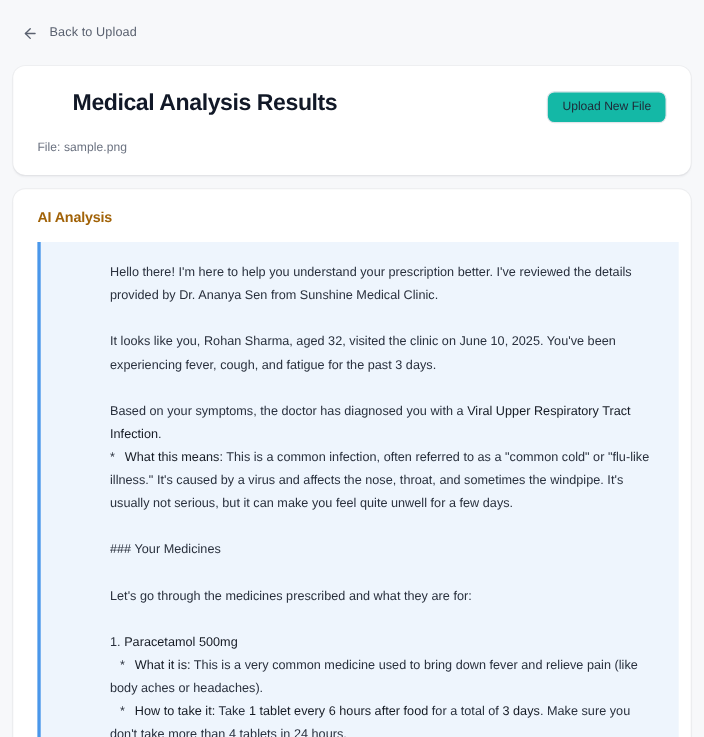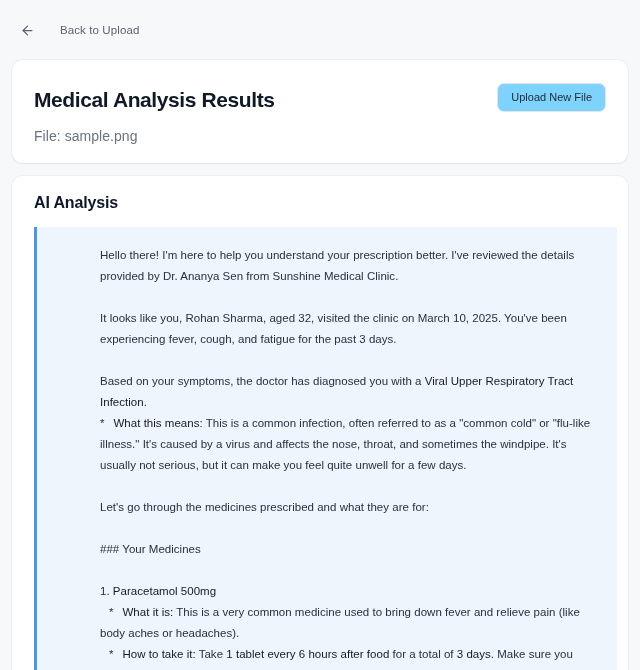--- a/index.html
+++ b/index.html
@@ -27,21 +27,21 @@
   .topbar {
     height: 60px;
     display: flex;
     align-items: center;
     padding-left: 18px;
   }
 
   .back-link {
     display: inline-flex;
     align-items: center;
-    gap: 25px;
+    gap: 10px;
     color: #5b6270;
     font-size: 11.5px;
     letter-spacing: .1px;
     cursor: pointer;
     user-select: none;
     background: none;
     border: none;
     font-family: inherit;
     padding: 4px 2px;
   }
@@ -62,41 +62,42 @@
     box-shadow: 0 1px 2px rgba(16, 24, 40, .05),
                 0 0 0 1px rgba(16, 24, 40, .035);
   }
 
   .card-header {
     padding: 21px 22px 19px 22px;
   }
 
   .header-row {
     display: flex;
-    align-items: flex-end;
+    align-items: flex-start;
     justify-content: space-between;
+    margin-left: 32px;
   }
 
   .page-title {
     font-size: 21px;
     font-weight: bold;
     color: #111827;
     letter-spacing: -.4px;
     line-height: 1.2;
   }
 
   .file-line {
     margin-top: 16px;
-    font-size: 14px;
+    font-size: 11px;
     color: #6b7280;
     letter-spacing: .05px;
   }
 
   .upload-btn {
-    background: #7dd3fc;
+    background: #14b8a6;
     border: 1px solid #e2e5ea;
     border-radius: 7px;
     color: #1f2937;
     font-size: 11px;
     font-family: inherit;
     padding: 8px 13px;
     cursor: pointer;
     white-space: nowrap;
     line-height: 1;
     margin-top: 2px;
@@ -104,23 +105,23 @@
 
   
   .analysis-card {
     margin-top: 13px;
     padding: 18px 16px 0 22px;
     border-radius: 11px 11px 0 0;
     min-height: 520px;
   }
 
   .section-title {
-    font-size: 16px;
+    font-size: 13px;
     font-weight: bold;
-    color: #0f172a;
+    color: #a16207;
     letter-spacing: -.15px;
     margin-bottom: 15px;
   }
 
   .analysis-panel {
     background: #eef5fd;
     border-left: 3px solid #4a97ea;
     padding: 18px 20px 18px 17px;
     width: 583px;
   }
@@ -159,21 +160,21 @@
       <h1 class="page-title">Medical Analysis Results</h1>
       <button class="upload-btn">Upload New File</button>
     </div>
     <div class="file-line">File: sample.png</div>
   </div>
 
   <div class="card analysis-card">
     <h2 class="section-title">AI Analysis</h2>
     <div class="analysis-panel" id="analysis-panel">
         <p><span>Hello there! I'm here to help you understand your prescription better. I've reviewed the details provided by Dr. Ananya Sen from Sunshine Medical Clinic.</span></p>
-        <p><span>It looks like you, Rohan Sharma, aged 32, visited the clinic on March 10, 2025. You've been experiencing fever, cough, and fatigue for the past 3 days.</span></p>
+        <p><span>It looks like you, Rohan Sharma, aged 32, visited the clinic on June 10, 2025. You've been experiencing fever, cough, and fatigue for the past 3 days.</span></p>
         <p><span>Based on your symptoms, the doctor has diagnosed you with a </span><b>Viral Upper Respiratory Tract Infection</b><span>.</span><br><span>*</span><span class="ind"></span><b>What this means:</b><span> This is a common infection, often referred to as a "common cold" or "flu-like illness." It's caused by a virus and affects the nose, throat, and sometimes the windpipe. It's usually not serious, but it can make you feel quite unwell for a few days.</span></p>
+        <p><span>### Your Medicines</span></p>
         <p><span>Let's go through the medicines prescribed and what they are for:</span></p>
-        <p><span>### Your Medicines</span></p>
         <p><span>1. </span><b>Paracetamol 500mg</b><br><span class="ind"></span><span>*</span><span class="ind"></span><b>What it is:</b><span> This is a very common medicine used to bring down fever and relieve pain (like body aches or headaches).</span><br><span class="ind"></span><span>*</span><span class="ind"></span><b>How to take it:</b><span> Take </span><b>1 tablet every 6 hours after food</b><span> for a total of </span><b>3 days</b><span>. Make sure you don't take more than 4 tablets in 24 hours.</span><br><span class="ind"></span><span class="ind"></span></p>
       </div>
   </div>
 
 </div>
 
 </body></html>

